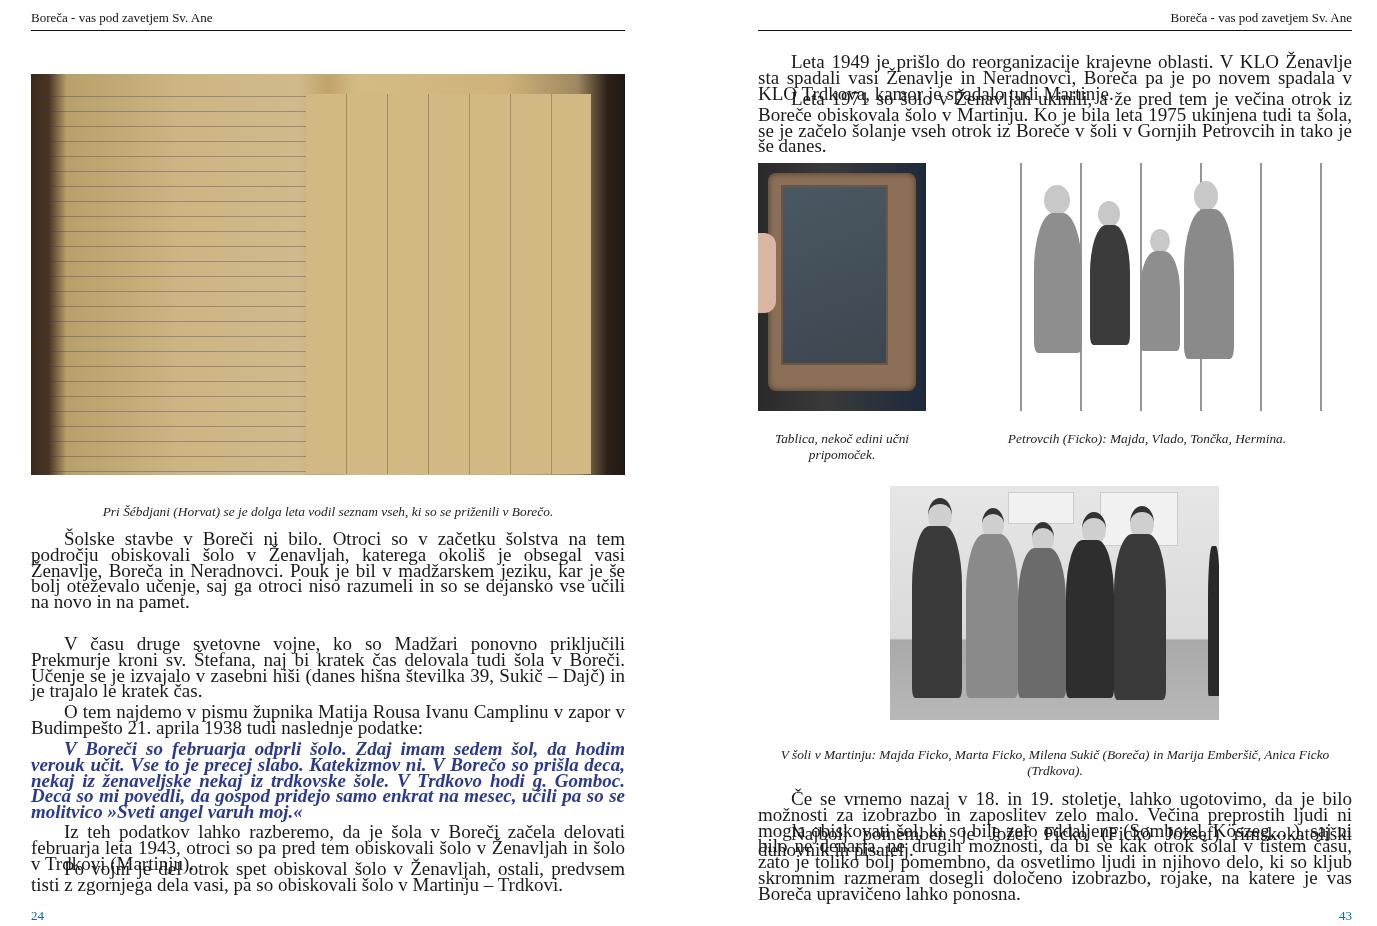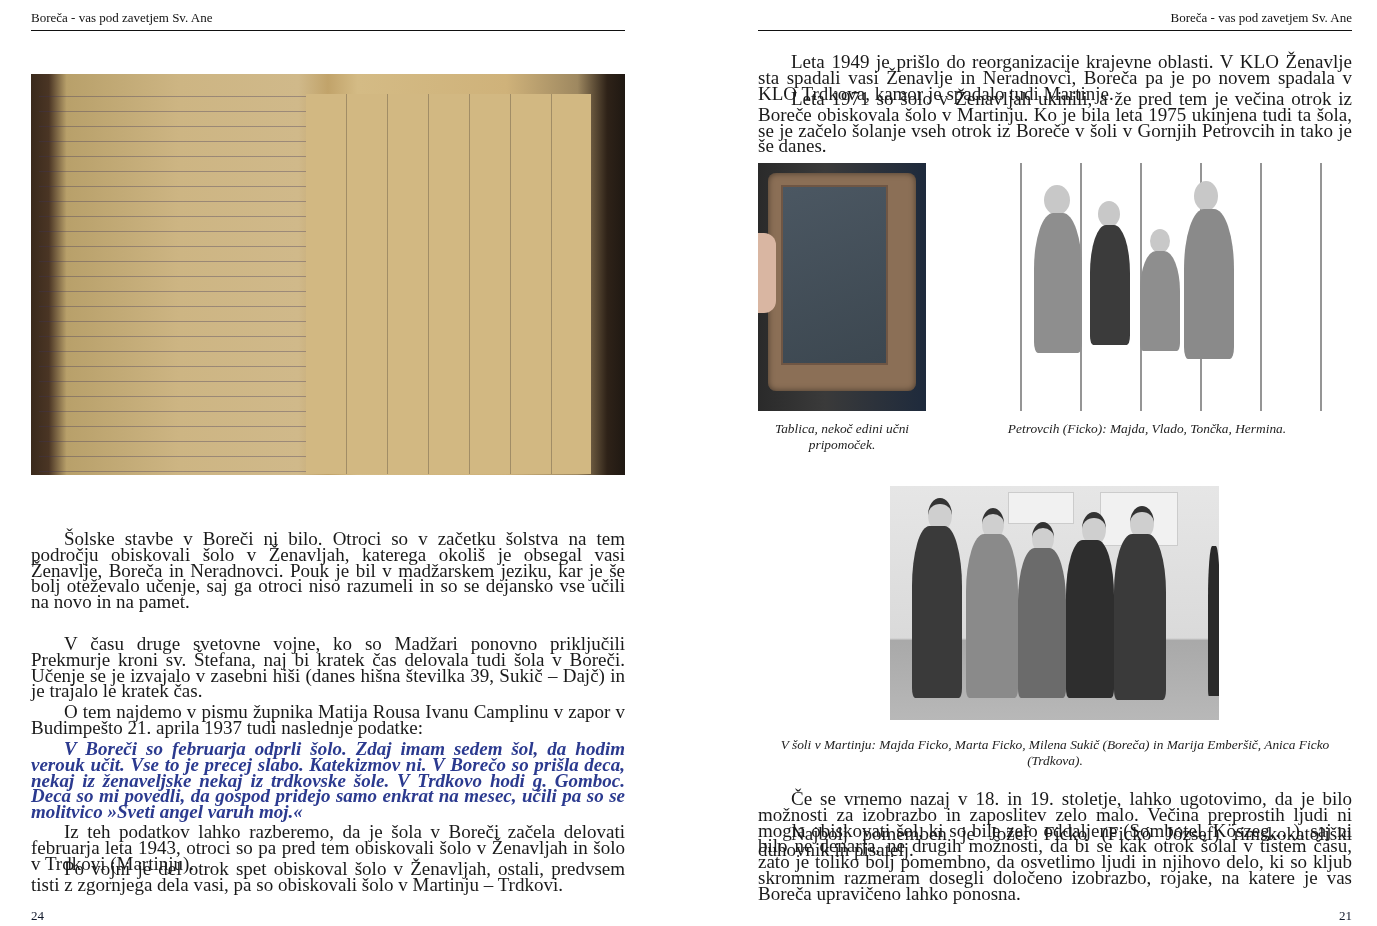--- a/index.html
+++ b/index.html
@@ -12,33 +12,33 @@
   .page-right { left: 758px; width: 594px; }
   .running-head {
     position: absolute; top: 10px; left: 0; right: 0;
     font-family: "Liberation Serif", serif; font-size: 13px; color: #111;
     padding-bottom: 4px; border-bottom: 1.3px solid #111;
   }
   .page-left .running-head { text-align: left; }
   .page-right .running-head { text-align: right; }
   .running-head span { display: inline-block; }
   .page-number {
-    position: absolute; top: 908px; font-family: "Liberation Serif", serif; font-size: 13px; color: #0f172a;
+    position: absolute; top: 908px; font-family: "Liberation Serif", serif; font-size: 13px; color: #0369a1;
   }
   .page-left .page-number { left: 0; }
   .page-right .page-number { right: 0; }
   .para {
     position: absolute; left: 0; right: 0; margin: 0;
     font-family: "Liberation Serif", serif; font-size: 19px; line-height: 15.8px;
     text-align: justify; text-indent: 33px; color: #1a1a1a;
   }
   .quote { color: #2b3a8f; font-style: italic; font-weight: bold; font-family: "Liberation Serif", serif; }
   .caption {
     position: absolute; font-family: "Liberation Serif", serif; font-style: italic;
-    font-size: 13.4px; line-height: 16px; text-align: center; color: #222;
+    font-size: 13.4px; line-height: 16px; text-align: center; color: #222; margin-top: 10px;
   }
   .photo { position: absolute; overflow: hidden; }
   
   .register {
     left: 0; top: 74px; width: 594px; height: 401px;
     background: linear-gradient(90deg, #3a2a1c 0%, #4a3524 3%, #b8a06a 6%, #cdb583 25%, #d0b98a 45%, #c1a36a 50%, #d4bb85 55%, #cfb27a 80%, #9e8860 92%, #2e2218 97%, #1f1812 100%);
   }
   .register .sheet-left {
     position: absolute; left: 8px; top: 8px; width: 270px; height: 390px;
     background: linear-gradient(180deg, #c8b382 0%, #c6ae7d 50%, #bfa470 100%);
@@ -92,24 +92,25 @@
 <div class="page page-left">
   <div class="running-head">
     <span>Boreča - vas pod zavetjem Sv. Ane</span>
   </div>
 
   <div class="photo register">
     <div class="sheet-left"></div>
     <div class="sheet-right"></div>
   </div>
 
+  <div class="caption" style="left:0; right:0; top:494px;">Pri Šébdjani (Horvat) se je dolga leta vodil seznam vseh, ki so se priženili v Borečo.</div>
 
   <p class="para" style="top:531px;">Šolske stavbe v Boreči ni bilo. Otroci so v začetku šolstva na tem področju obiskovali šolo v Ženavljah, katerega okoliš je obsegal vasi Ženavlje, Boreča in Neradnovci. Pouk je bil v madžarskem jeziku, kar je še bolj oteževalo učenje, saj ga otroci niso razumeli in so se dejansko vse učili na novo in na pamet.</p>
   <p class="para" style="top:636px;">V času druge svetovne vojne, ko so Madžari ponovno priključili Prekmurje kroni sv. Štefana, naj bi kratek čas delovala tudi šola v Boreči. Učenje se je izvajalo v zasebni hiši (danes hišna številka 39, Sukič – Dajč) in je trajalo le kratek čas.</p>
-  <p class="para" style="top:704px;">O tem najdemo v pismu župnika Matija Rousa Ivanu Camplinu v zapor v Budimpešto 21. aprila 1937 tudi naslednje podatke:</p>
+  <p class="para" style="top:704px;">O tem najdemo v pismu župnika Matija Rousa Ivanu Camplinu v zapor v Budimpešto 21. aprila 1938 tudi naslednje podatke:</p>
   <p class="para quote" style="top: 741px; color: rgb(43, 58, 143); font-style: italic;">V Boreči so februarja odprli šolo. Zdaj imam sedem šol, da hodim verouk učit. Vse to je precej slabo. Katekizmov ni. V Borečo so prišla deca, nekaj iz ženaveljske nekaj iz trdkovske šole. V Trdkovo hodi g. Gomboc. Deca so mi povedli, da gospod pridejo samo enkrat na mesec, učili pa so se molitvico »Sveti angel varuh moj.«</p>
   <p class="para" style="top:824px;">Iz teh podatkov lahko razberemo, da je šola v Boreči začela delovati februarja leta 1943, otroci so pa pred tem obiskovali šolo v Ženavljah in šolo v Trdkovi (Martinju).</p>
   <p class="para" style="top:861px;">Po vojni je del otrok spet obiskoval šolo v Ženavljah, ostali, predvsem tisti z zgornjega dela vasi, pa so obiskovali šolo v Martinju – Trdkovi.</p>
 
   <div class="page-number">24</div>
 </div>
 
 <div class="page page-right">
   <div class="running-head">
     <span>Boreča - vas pod zavetjem Sv. Ane</span>
@@ -152,14 +153,14 @@
     <div class="ghead" style="left:240px; top:20px; width:24px; height:28px;"></div>
     <div class="girl" style="left:224px; top:48px; width:52px; height:166px; background:#3a3a3a;"></div>
     <div class="girl" style="left:318px; top:60px; width:12px; height:150px; background:#2a2a2a;"></div>
   </div>
 
   <div class="caption" style="left:0; right:0; top:737px;">V šoli v Martinju: Majda Ficko, Marta Ficko, Milena Sukič (Boreča) in Marija Emberšič, Anica Ficko (Trdkova).</div>
 
   <p class="para" style="top:791px;">Če se vrnemo  nazaj v 18. in 19. stoletje, lahko ugotovimo, da je bilo možnosti za izobrazbo in zaposlitev zelo malo. Večina preprostih ljudi ni mogla obiskovati šol, ki so bile zelo oddaljene (Sombotel, Köszeg,…), saj ni bilo ne denarja, ne drugih možnosti, da bi se kak otrok šolal v tistem času, zato je toliko bolj pomembno, da osvetlimo ljudi in njihovo delo, ki so kljub skromnim razmeram dosegli določeno izobrazbo, rojake, na katere je vas Boreča upravičeno lahko ponosna.</p>
   <p class="para" style="top:826px;">Najbolj pomemben je Jožef Ficko (Fickó József) rimskokatoliški duhovnik in pisatelj.</p>
 
-  <div class="page-number">21</div>
+  <div class="page-number">43</div>
 </div>
 
 </body></html>

